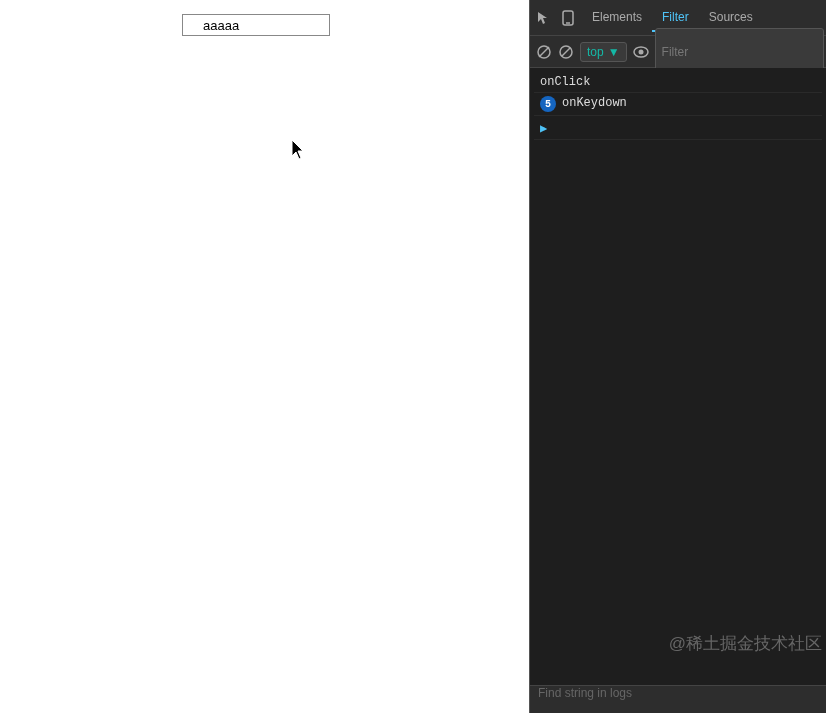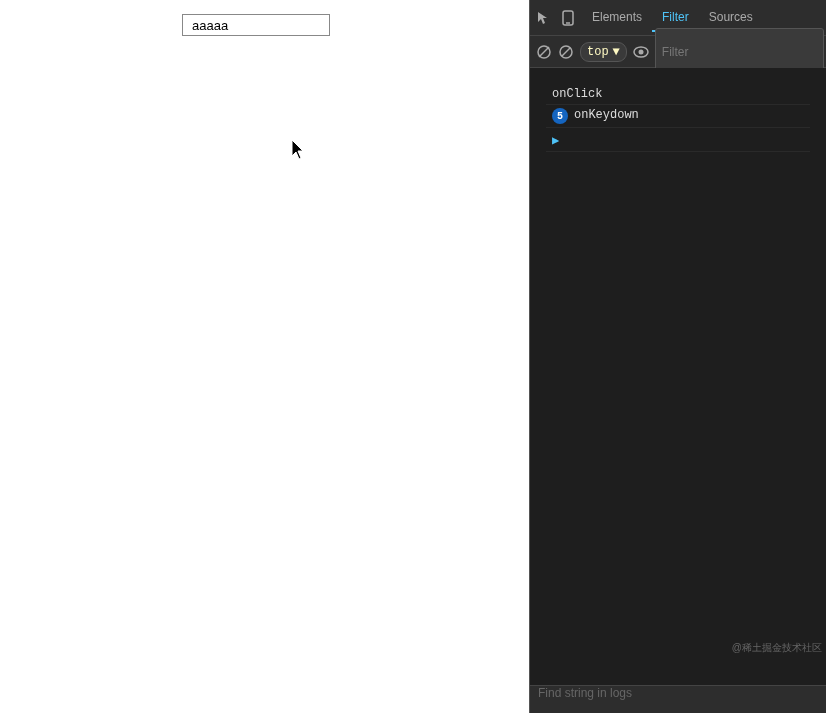--- a/index.html
+++ b/index.html
@@ -14,21 +14,21 @@
       border-right: 1px solid #555;
     }
 
     .input-field {
       position: absolute;
       top: 14px;
       left: 182px;
       width: 148px;
       height: 22px;
       border: 1px solid #888;
-      padding: 2px 9px;
+      padding: 2px 20px;
       font-size: 13px;
       color: #000;
       background: #fff;
     }
 
     
     .devtools {
       width: 296px;
       height: 713px;
       background: #1e1e1e;
@@ -102,47 +102,46 @@
       color: #aaa;
       font-size: 13px;
       cursor: pointer;
     }
 
     .top-dropdown {
       display: flex;
       align-items: center;
       background: #3a3a3a;
       border: 1px solid #555;
-      border-radius: 9px;
+      border-radius: 3px;
       padding: 2px 6px;
       font-size: 12px;
-      color: #fef9c3;
+      color: #14b8a6;
       cursor: pointer;
       gap: 4px;
-      font-family: Liberation Mono, monospace;
     }
 
     .filter-input {
       flex: 1;
       background: #3a3a3a;
       border: 1px solid #555;
       border-radius: 3px;
       padding: 16px 6px;
       font-size: 12px;
       color: #ccc;
       outline: none;
     }
     .filter-input::placeholder { color: #777; }
 
     
     .console-output {
       flex: 1;
       background: #1e1e1e;
       overflow-y: auto;
-      padding: 16px;
+      padding: 4px;
     }
 
     .console-entry {
       display: flex;
       align-items: flex-start;
       padding: 3px 6px;
       border-bottom: 1px solid #2a2a2a;
       font-size: 12px;
       font-family: 'Courier New', monospace;
       color: #ddd;
@@ -174,21 +173,21 @@
       flex-shrink: 0;
       margin-top: 2px;
     }
 
     
     .watermark {
       position: absolute;
       bottom: 30px;
       right: 4px;
       color: #666;
-      font-size: 10px;
+      font-size: 17px;
       pointer-events: none;
       margin-top: 48px;
     }
 
     
     .find-bar {
       height: 28px;
       background: #2d2d2d;
       border-top: 1px solid #444;
       display: flex;

